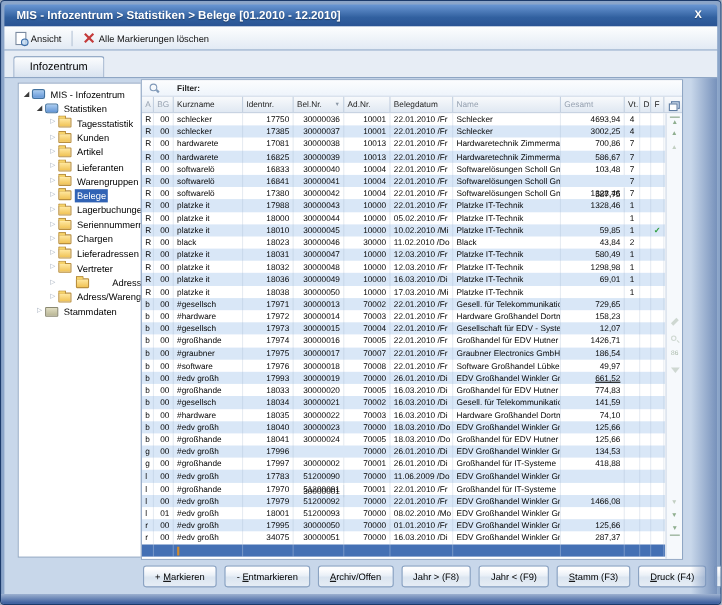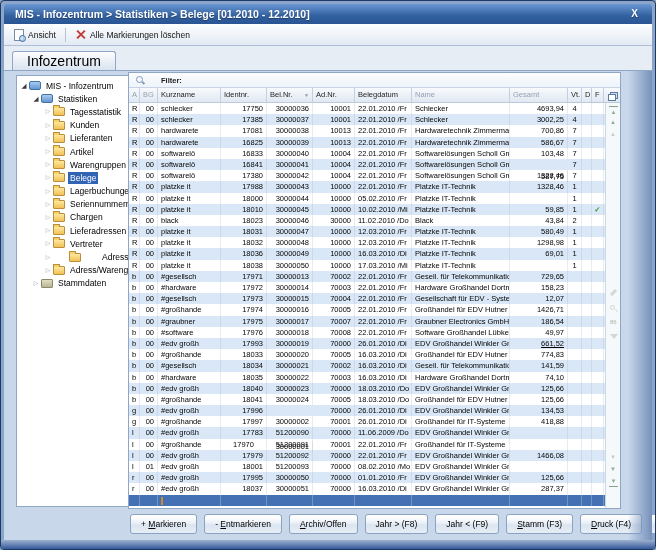--- a/index.html
+++ b/index.html
@@ -22,21 +22,21 @@
   .tb-sep{width:1px;height:14px;background:#b5c3d6;margin:0 4px;}
   .ic-view{position:relative;width:10px;height:12px;background:#fff;border:1px solid #7a8aa0;flex:none;}
   .ic-view::after{content:"";position:absolute;right:-3px;bottom:-2px;width:5px;height:5px;
     border:1.5px solid #3a6ca8;border-radius:50%;background:rgba(190,215,240,.8);}
   .ic-x{position:relative;width:11px;height:11px;flex:none;}
   .ic-x::before,.ic-x::after{content:"";position:absolute;left:5px;top:0;width:2px;height:11px;background:#c43a3a;}
   .ic-x::before{transform:rotate(45deg);} .ic-x::after{transform:rotate(-45deg);}
   
   .tabband{position:absolute;left:3px;top:45px;right:3px;height:24px;background:#e7edf5;}
   .tab{position:absolute;left:8px;bottom:0;height:19px;line-height:19px;padding:0 14px;
-    font-size:14px;color:#000;background:linear-gradient(#fcfdfe,#d9e3f0);
+    font-size:10px;color:#000;background:linear-gradient(#fcfdfe,#d9e3f0);
     border:1px solid #8fa6c4;border-bottom:none;border-radius:3px 3px 0 0;text-align:center;}
   
   .panel{position:absolute;left:3px;top:69px;right:3px;bottom:9px;background:#c8d7ea;
     border-top:1px solid #8fa6c4;}
   .panel::after{content:"";position:absolute;right:0;top:0;bottom:0;width:24px;
     background:linear-gradient(to right,rgba(139,165,201,0),#7691bb);pointer-events:none;}
   
   .tree-box{position:absolute;left:12px;top:4px;width:113px;height:432px;background:#fff;
     border:1px solid #8fa6c4;font-size:8.5px;overflow:hidden;padding-top:3px;}
   .tree-item{height:13.2px;display:flex;align-items:center;white-space:nowrap;color:#000;}
@@ -150,26 +150,26 @@
           <span class="tlabel">Tagesstatistik</span>
         </div>
         <div class="tree-item" style="padding-left: 26px;">
           <span class="exp collapsed">▷</span>
           <span class="tico folder"></span>
           <span class="tlabel">Kunden</span>
         </div>
         <div class="tree-item" style="padding-left: 26px;">
           <span class="exp collapsed">▷</span>
           <span class="tico folder"></span>
+          <span class="tlabel">Artikel</span>
+        </div>
+        <div class="tree-item" style="padding-left: 26px;">
+          <span class="exp collapsed">▷</span>
+          <span class="tico folder"></span>
           <span class="tlabel">Lieferanten</span>
-        </div>
-        <div class="tree-item" style="padding-left: 26px;">
-          <span class="exp collapsed">▷</span>
-          <span class="tico folder"></span>
-          <span class="tlabel">Artikel</span>
         </div>
         <div class="tree-item" style="padding-left: 26px;">
           <span class="exp collapsed">▷</span>
           <span class="tico folder"></span>
           <span class="tlabel">Warengruppen</span>
         </div>
         <div class="tree-item selected" style="padding-left: 26px;">
           <span class="exp collapsed">▷</span>
           <span class="tico folder"></span>
           <span class="tlabel">Belege</span>
@@ -682,21 +682,21 @@
               <span class="cell l" style="width: 98px;">EDV Großhandel Winkler GmbH</span>
               <span class="cell r" style="width: 58px;"></span>
               <span class="cell c" style="width: 14px;"></span>
               <span class="cell c" style="width: 10px;"></span>
               <span class="cell c" style="width: 12px;"></span>
             </div>
             <div class="grow">
               <span class="cell l" style="width: 11px;">l</span>
               <span class="cell r" style="width: 18px;">00</span>
               <span class="cell l" style="width: 63px;">#großhande</span>
-              <span class="cell r" style="width: 46px; text-align: center;">17970</span>
+              <span class="cell r" style="width: 46px;">17970</span>
               <span class="cell r" style="width: 46px;">51200091</span>
               <span class="cell r" style="width: 42px;">70001</span>
               <span class="cell l" style="width: 57px;">22.01.2010 /Fr</span>
               <span class="cell l" style="width: 98px;">Großhandel für IT-Systeme</span>
               <span class="cell r" style="width: 58px;"></span>
               <span class="cell c" style="width: 14px;"></span>
               <span class="cell c" style="width: 10px;"></span>
               <span class="cell c" style="width: 12px;"></span>
             </div>
             <div class="grow alt">
@@ -738,21 +738,21 @@
               <span class="cell l" style="width: 98px;">EDV Großhandel Winkler GmbH</span>
               <span class="cell r" style="width: 58px;">125,66</span>
               <span class="cell c" style="width: 14px;"></span>
               <span class="cell c" style="width: 10px;"></span>
               <span class="cell c" style="width: 12px;"></span>
             </div>
             <div class="grow">
               <span class="cell l" style="width: 11px;">r</span>
               <span class="cell r" style="width: 18px;">00</span>
               <span class="cell l" style="width: 63px;">#edv großh</span>
-              <span class="cell r" style="width: 46px;">18037</span>
+              <span class="cell r" style="width: 46px;">34075</span>
               <span class="cell r" style="width: 46px;">30000051</span>
               <span class="cell r" style="width: 42px;">70000</span>
               <span class="cell l" style="width: 57px;">16.03.2010 /Di</span>
               <span class="cell l" style="width: 98px;">EDV Großhandel Winkler GmbH</span>
               <span class="cell r" style="width: 58px;">287,37</span>
               <span class="cell c" style="width: 14px;"></span>
               <span class="cell c" style="width: 10px;"></span>
               <span class="cell c" style="width: 12px;"></span>
             </div>
             <div class="grow sel">

